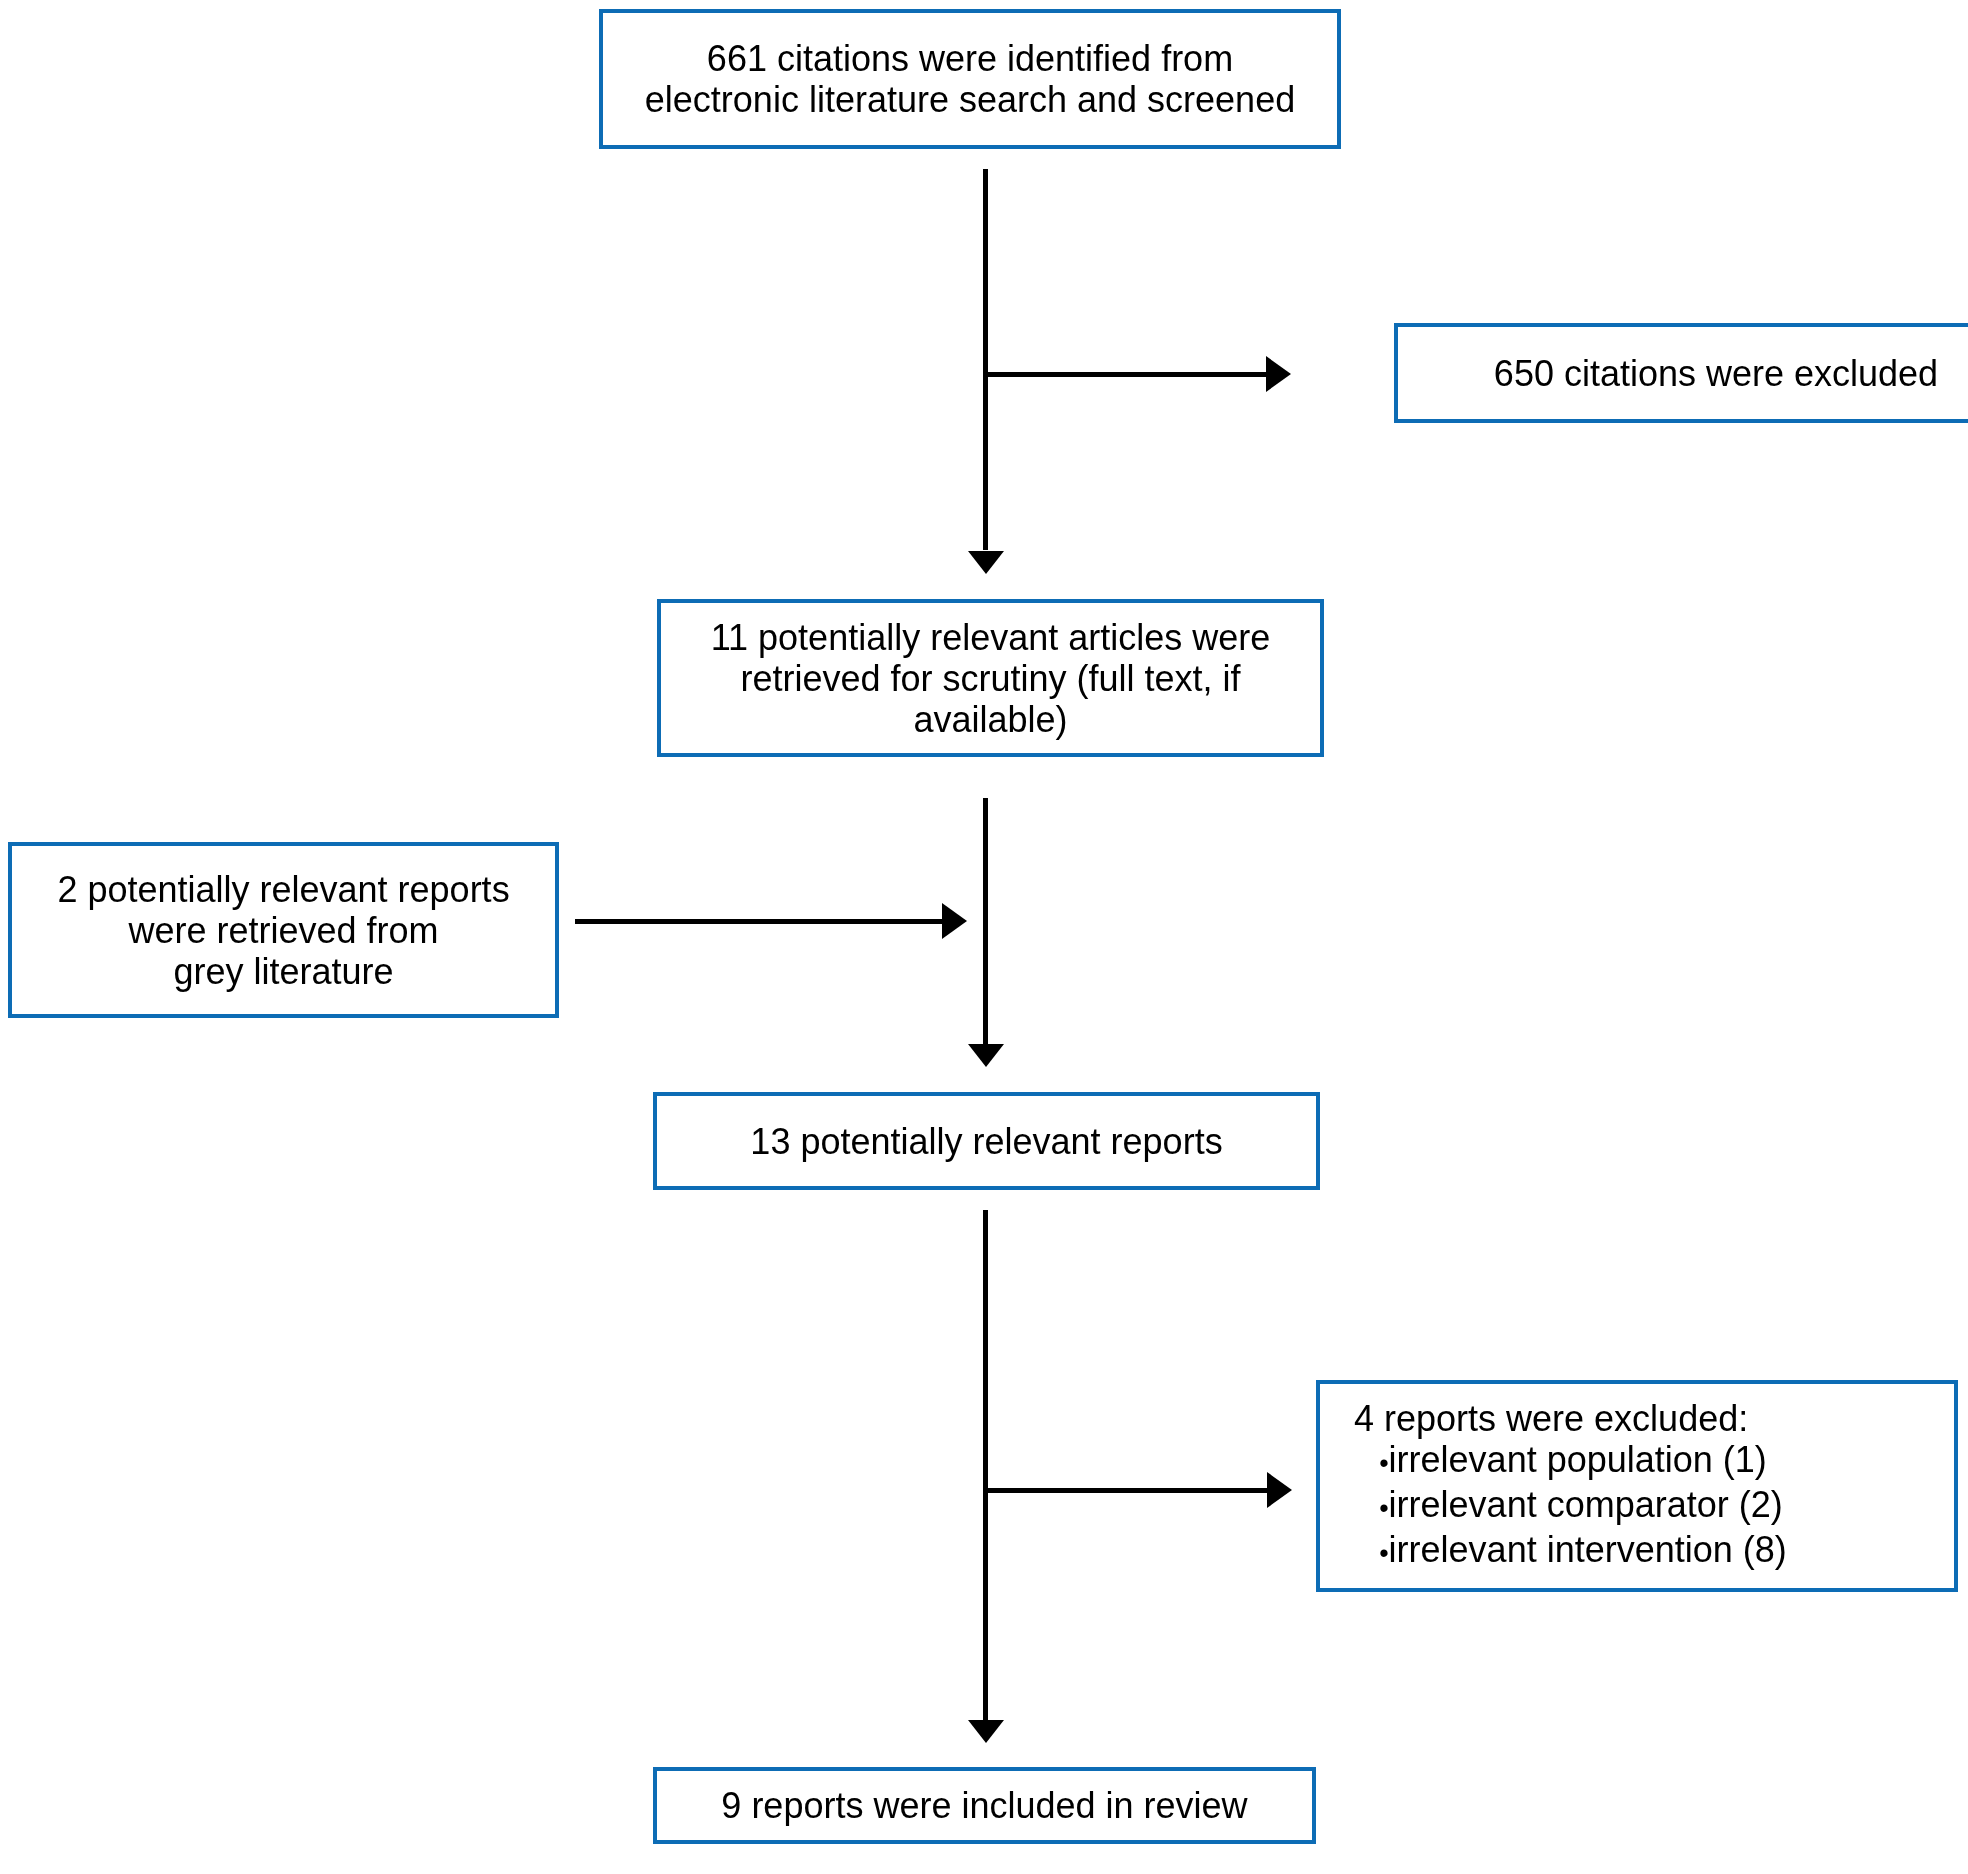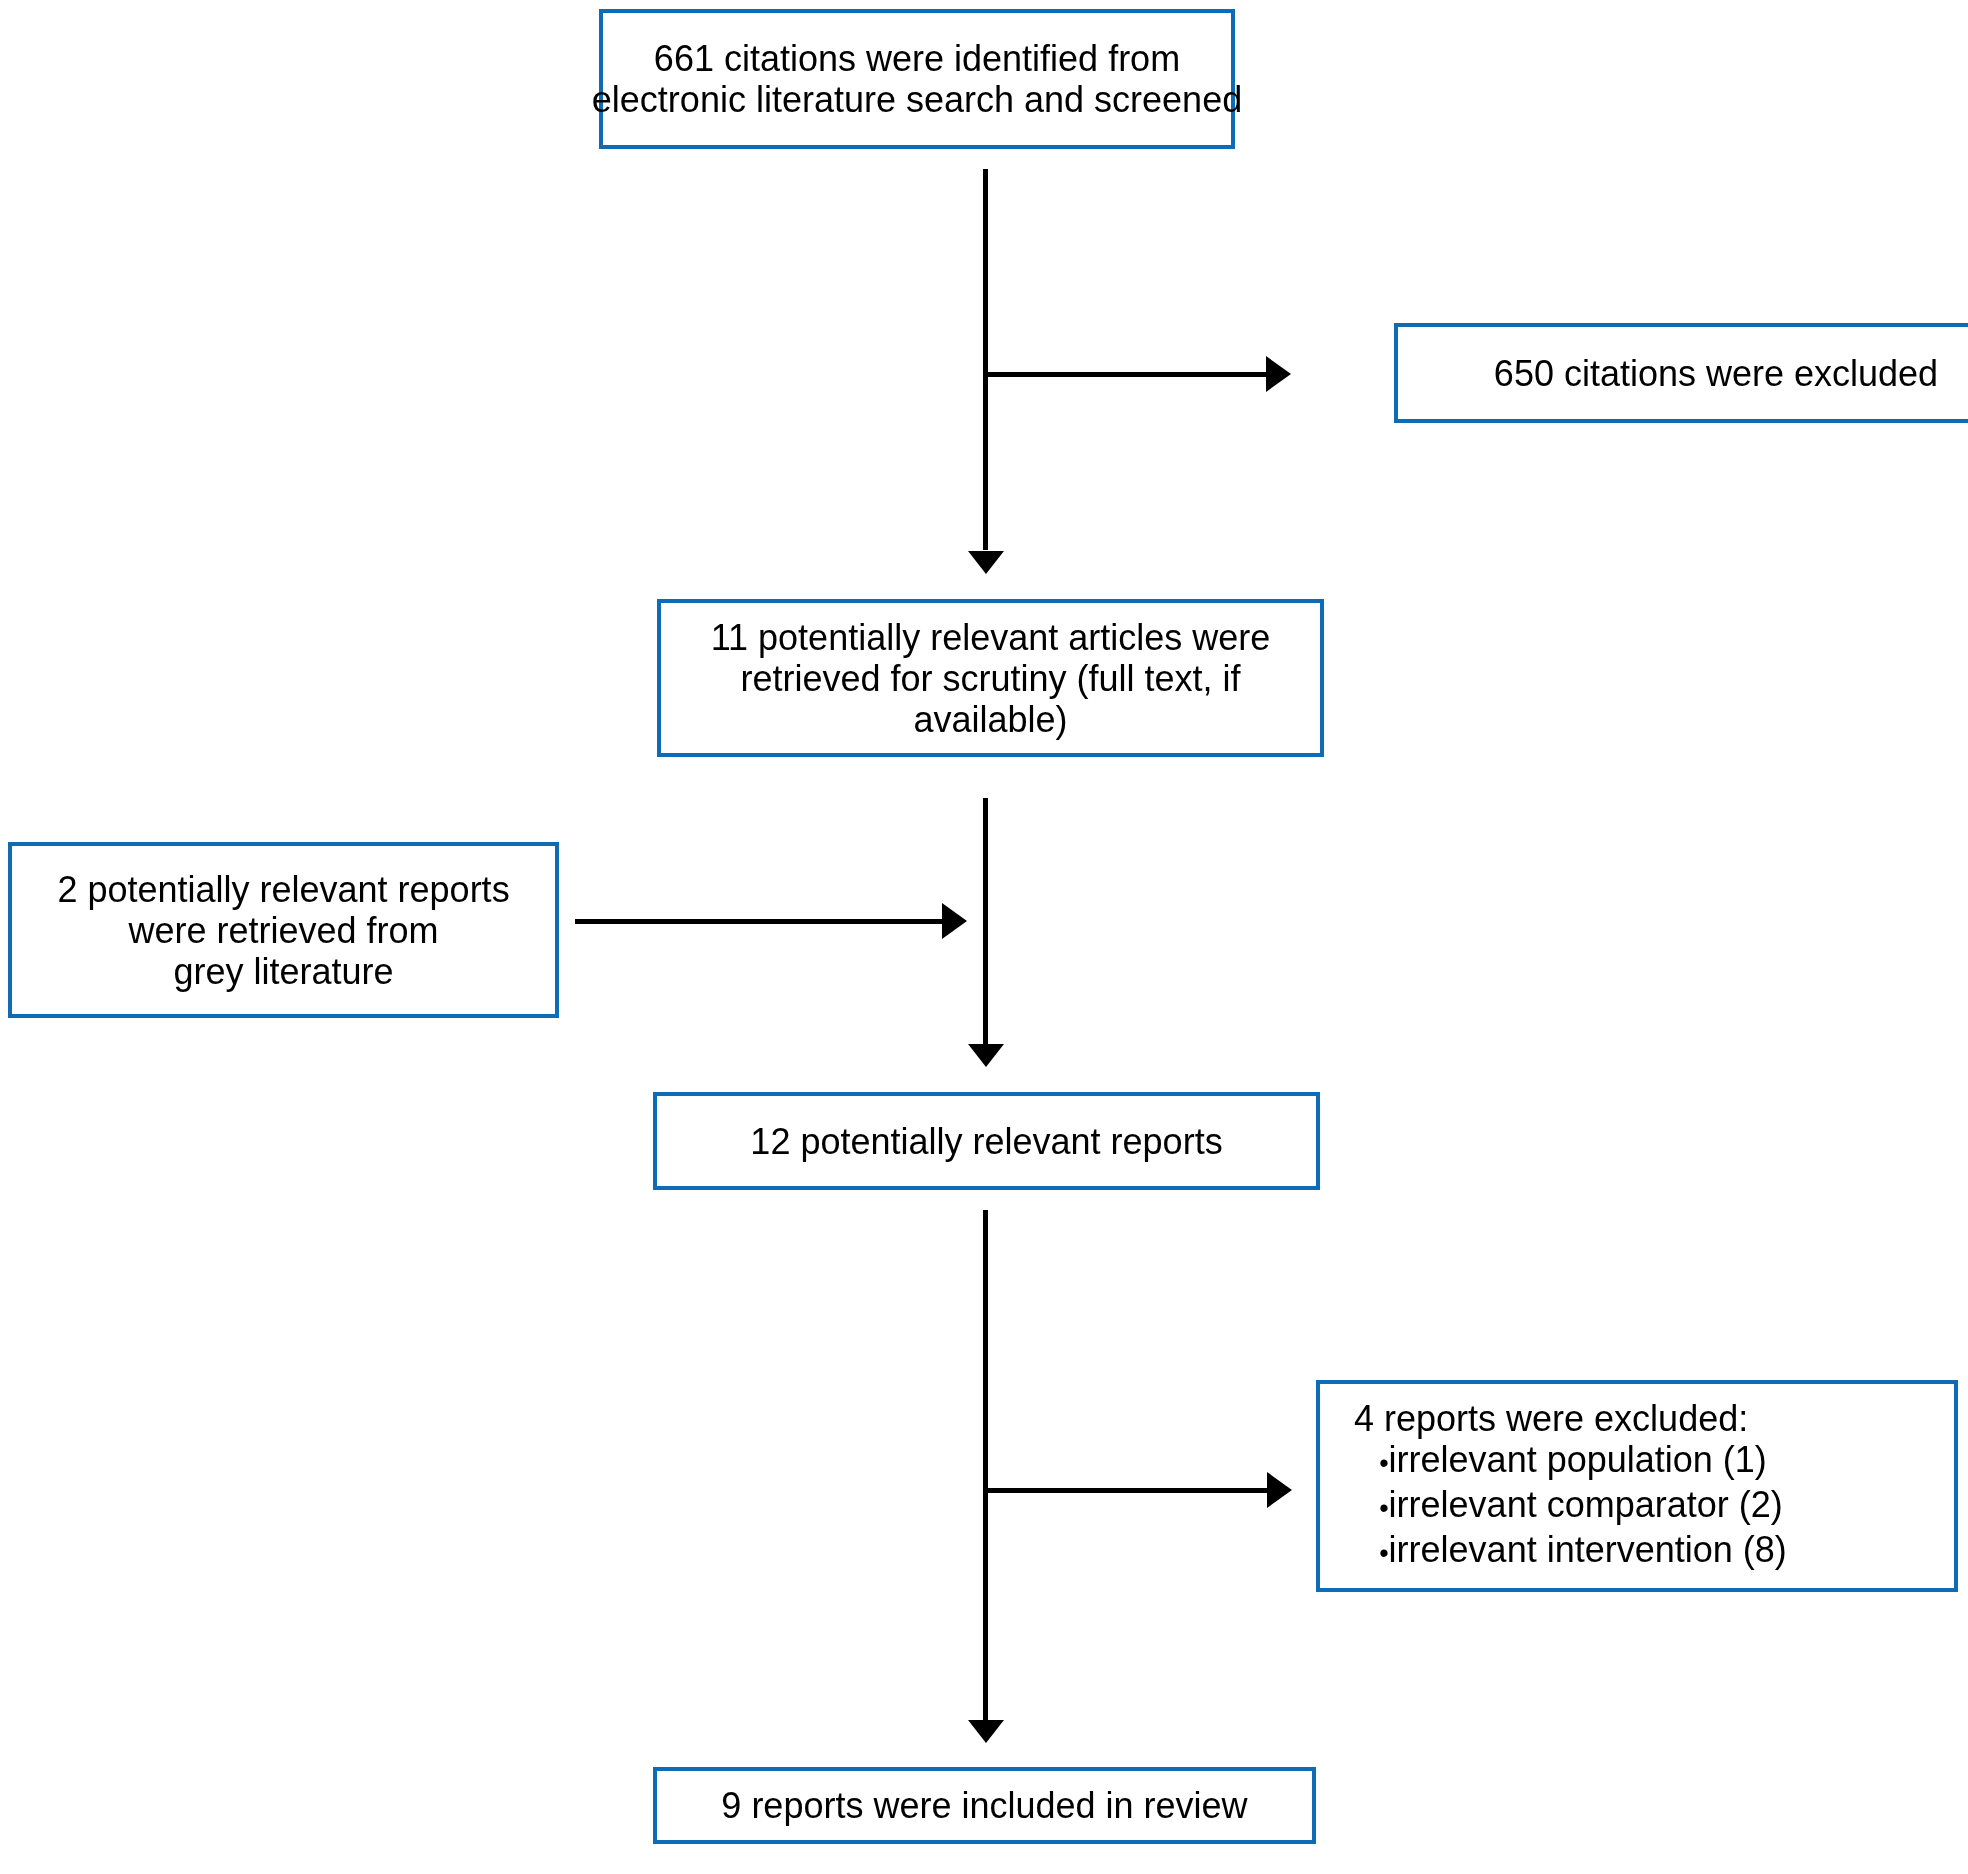--- a/index.html
+++ b/index.html
@@ -47,21 +47,21 @@
     border-top: 18px solid transparent;
     border-bottom: 18px solid transparent;
     border-left: 25px solid var(--arrow-color);
   }
 </style>
 </head>
 <body>
 
 <div class="canvas">
 
-  <div class="node center" style="left:599px; top:9px; width:636px; height:140px;">
+  <div class="node center" style="left:599px; top:9px; width:742px; height:140px;">
     <div class="node-line">661 citations were identified from</div>
     <div class="node-line">electronic literature search and screened</div>
   </div>
 
   <div class="line" style="left:983px; top:169px; width:4.5px; height:381px;"></div>
   <div class="arrow-down" style="left:968px; top:551px;"></div>
 
   <div class="line" style="left:983px; top:372px; width:285px; height:4.5px;"></div>
   <div class="arrow-right" style="left:1266px; top:356px;"></div>
 
@@ -81,21 +81,21 @@
   <div class="node center" style="left:8px; top:842px; width:551px; height:176px;">
     <div class="node-line">2 potentially relevant reports</div>
     <div class="node-line">were retrieved from</div>
     <div class="node-line">grey literature</div>
   </div>
 
   <div class="line" style="left:575px; top:919px; width:369px; height:4.5px;"></div>
   <div class="arrow-right" style="left:942px; top:903px;"></div>
 
   <div class="node center" style="left:653px; top:1092px; width:667px; height:98px;">
-    <div class="node-line">12 potentially relevant reports</div>
+    <div class="node-line">13 potentially relevant reports</div>
   </div>
 
   <div class="line" style="left:983px; top:1210px; width:4.5px; height:510px;"></div>
   <div class="arrow-down" style="left:968px; top:1720px;"></div>
 
   <div class="line" style="left:983px; top:1488px; width:286px; height:4.5px;"></div>
   <div class="arrow-right" style="left:1267px; top:1472px;"></div>
 
   <div class="node left" style="left:1316px; top:1380px; width:642px; height:212px;">
     <div class="node-line">4 reports were excluded:</div>

